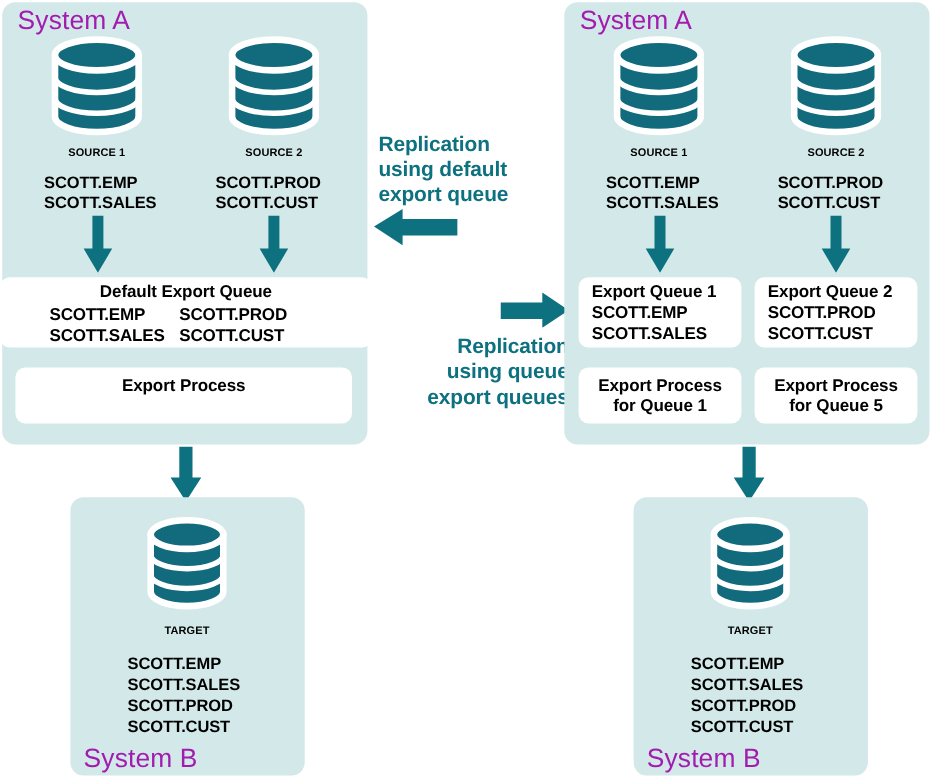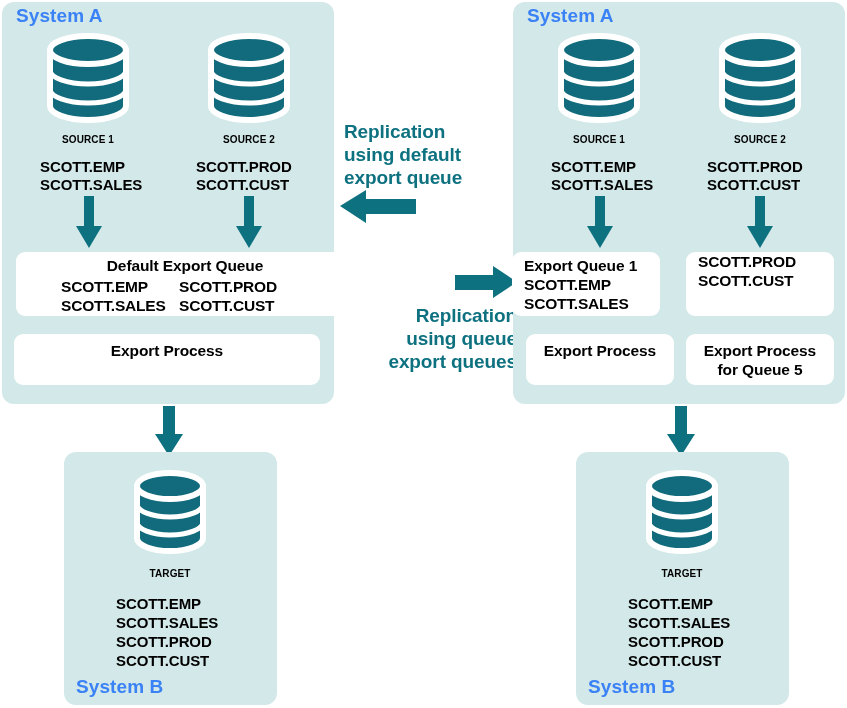--- a/index.html
+++ b/index.html
@@ -17,23 +17,23 @@
     background: #ffffff;
     overflow: hidden;
   }
   .panel {
     position: absolute;
     background: #d3e8e8;
     border-radius: 12px;
   }
   .panel-label {
     position: absolute;
-    color: #3b82f6;
-    font-size: 19px;
-    font-weight: bold;
+    color: #a21caf;
+    font-size: 24px;
+    font-weight: normal;
     letter-spacing: 0.1px;
   }
   .db {
     position: absolute;
   }
   .caption {
     position: absolute;
     color: #000000;
     font-size: 10px;
     font-weight: bold;
@@ -135,21 +135,21 @@
     <div>SCOTT.CUST</div>
   </div>
 
   <svg class="arrow-down" style="left:76px; top:196px;" width="26" height="52" viewBox="0 0 26 52">
     <polygon points="8,0 18,0 18,30 26,30 13,52 0,30 8,30" fill="#0d7180"></polygon>
   </svg>
   <svg class="arrow-down" style="left:236px; top:196px;" width="26" height="52" viewBox="0 0 26 52">
     <polygon points="8,0 18,0 18,30 26,30 13,52 0,30 8,30" fill="#0d7180"></polygon>
   </svg>
 
-  <div class="wbox" style="left:16px; top:252px; width:338px; height:64px;">
+  <div class="wbox" style="left:0; top:252px; width:338px; height:64px;">
     <div class="wbox-title center-text" style="margin-top:4px;">Default Export Queue</div>
     <div class="queue-cols" style="left:45px; top:25px;">
       <div class="qcol" style="width:118px;">
         <div class="wbox-line">SCOTT.EMP</div>
         <div class="wbox-line">SCOTT.SALES</div>
       </div>
       <div class="qcol">
         <div class="wbox-line">SCOTT.PROD</div>
         <div class="wbox-line">SCOTT.CUST</div>
       </div>
@@ -246,37 +246,39 @@
     <div>SCOTT.CUST</div>
   </div>
 
   <svg class="arrow-down" style="left:587px; top:196px;" width="26" height="52" viewBox="0 0 26 52">
     <polygon points="8,0 18,0 18,30 26,30 13,52 0,30 8,30" fill="#0d7180"></polygon>
   </svg>
   <svg class="arrow-down" style="left:747px; top:196px;" width="26" height="52" viewBox="0 0 26 52">
     <polygon points="8,0 18,0 18,30 26,30 13,52 0,30 8,30" fill="#0d7180"></polygon>
   </svg>
 
-  <div class="wbox" style="left:512px; top:252px; width:148px; height:64px;">
+  <div class="wbox" style="left:526px; top:252px; width:148px; height:64px;">
     <div class="wbox-title" style="margin-left:12px; margin-top:4px;">Export Queue 1</div>
     <div style="margin-left:12px;">
       <div class="wbox-line">SCOTT.EMP</div>
       <div class="wbox-line">SCOTT.SALES</div>
     </div>
   </div>
 
   <div class="wbox" style="left:686px; top:252px; width:148px; height:64px;">
+    <div class="wbox-title" style="margin-left:12px; margin-top:4px;">Export Queue 2</div>
     <div style="margin-left:12px;">
       <div class="wbox-line">SCOTT.PROD</div>
       <div class="wbox-line">SCOTT.CUST</div>
     </div>
   </div>
 
   <div class="wbox" style="left:526px; top:334px; width:148px; height:51px;">
     <div class="wbox-title center-text" style="margin-top:7px;">Export Process</div>
+    <div class="wbox-title center-text">for Queue 1</div>
   </div>
 
   <div class="wbox" style="left:686px; top:334px; width:148px; height:51px;">
     <div class="wbox-title center-text" style="margin-top:7px;">Export Process</div>
     <div class="wbox-title center-text">for Queue 5</div>
   </div>
 
   <svg class="arrow-down" style="left:667px; top:406px;" width="28" height="50" viewBox="0 0 28 50">
     <polygon points="8,0 20,0 20,28 28,28 14,50 0,28 8,28" fill="#0d7180"></polygon>
   </svg>

